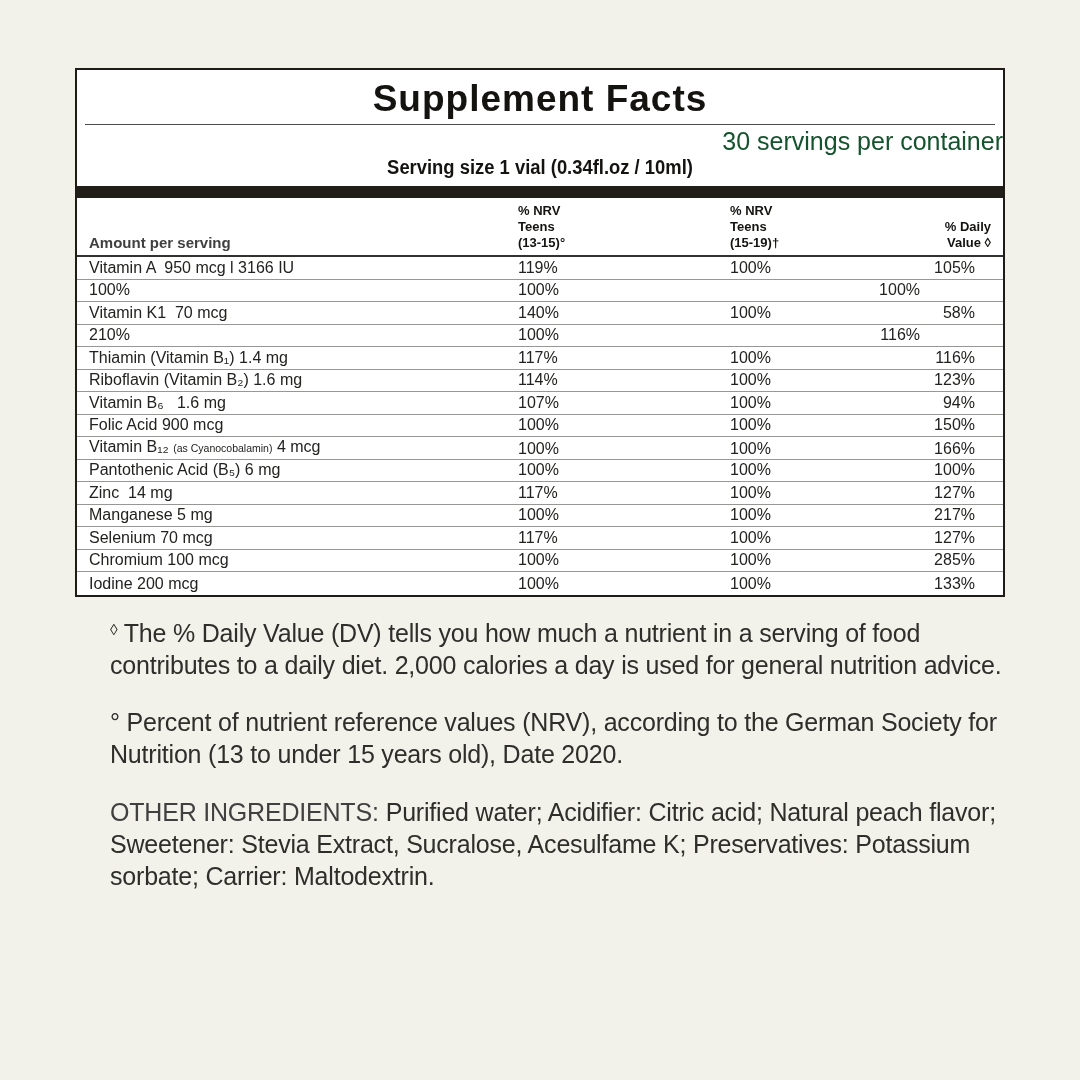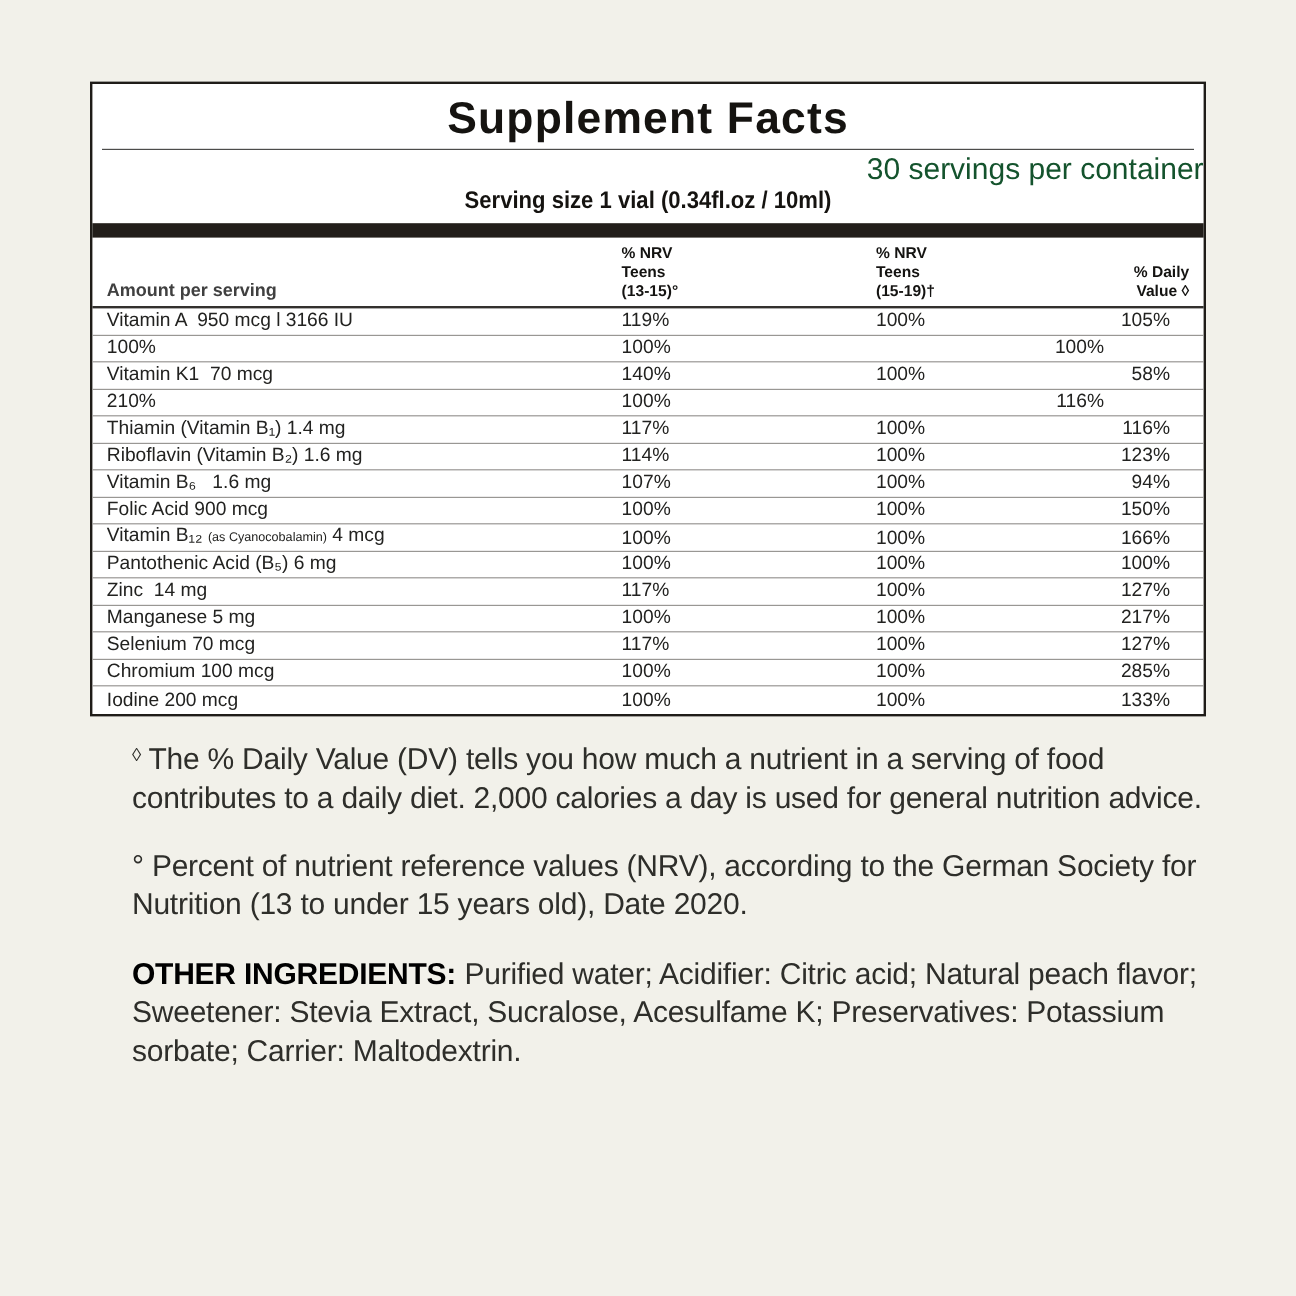--- a/index.html
+++ b/index.html
@@ -100,21 +100,21 @@
     color: #2e2e2a;
     margin-left: 32px;
   }
   .footnotes p { margin: 25px 0 0 0; }
   .footnotes p.first { margin-top: 16px; }
   .footnotes p.oi { margin-top: 26px; }
   .fn-marker.lozenge {
     font-size: 0.62em;
     vertical-align: 0.45em;
   }
-  .oi-label { font-weight: bold; color: #000000; margin-right: 0.28em; }
+  .oi-label { font-weight: normal; color: #404040; margin-right: 0.28em; }
 </style>
 </head>
 <body>
 
 <div class="canvas">
 
   <div class="label-box">
     <div class="lb-title">Supplement Facts</div>
     <div class="lb-rule"></div>
     <div class="lb-servings">30 servings per container</div>

